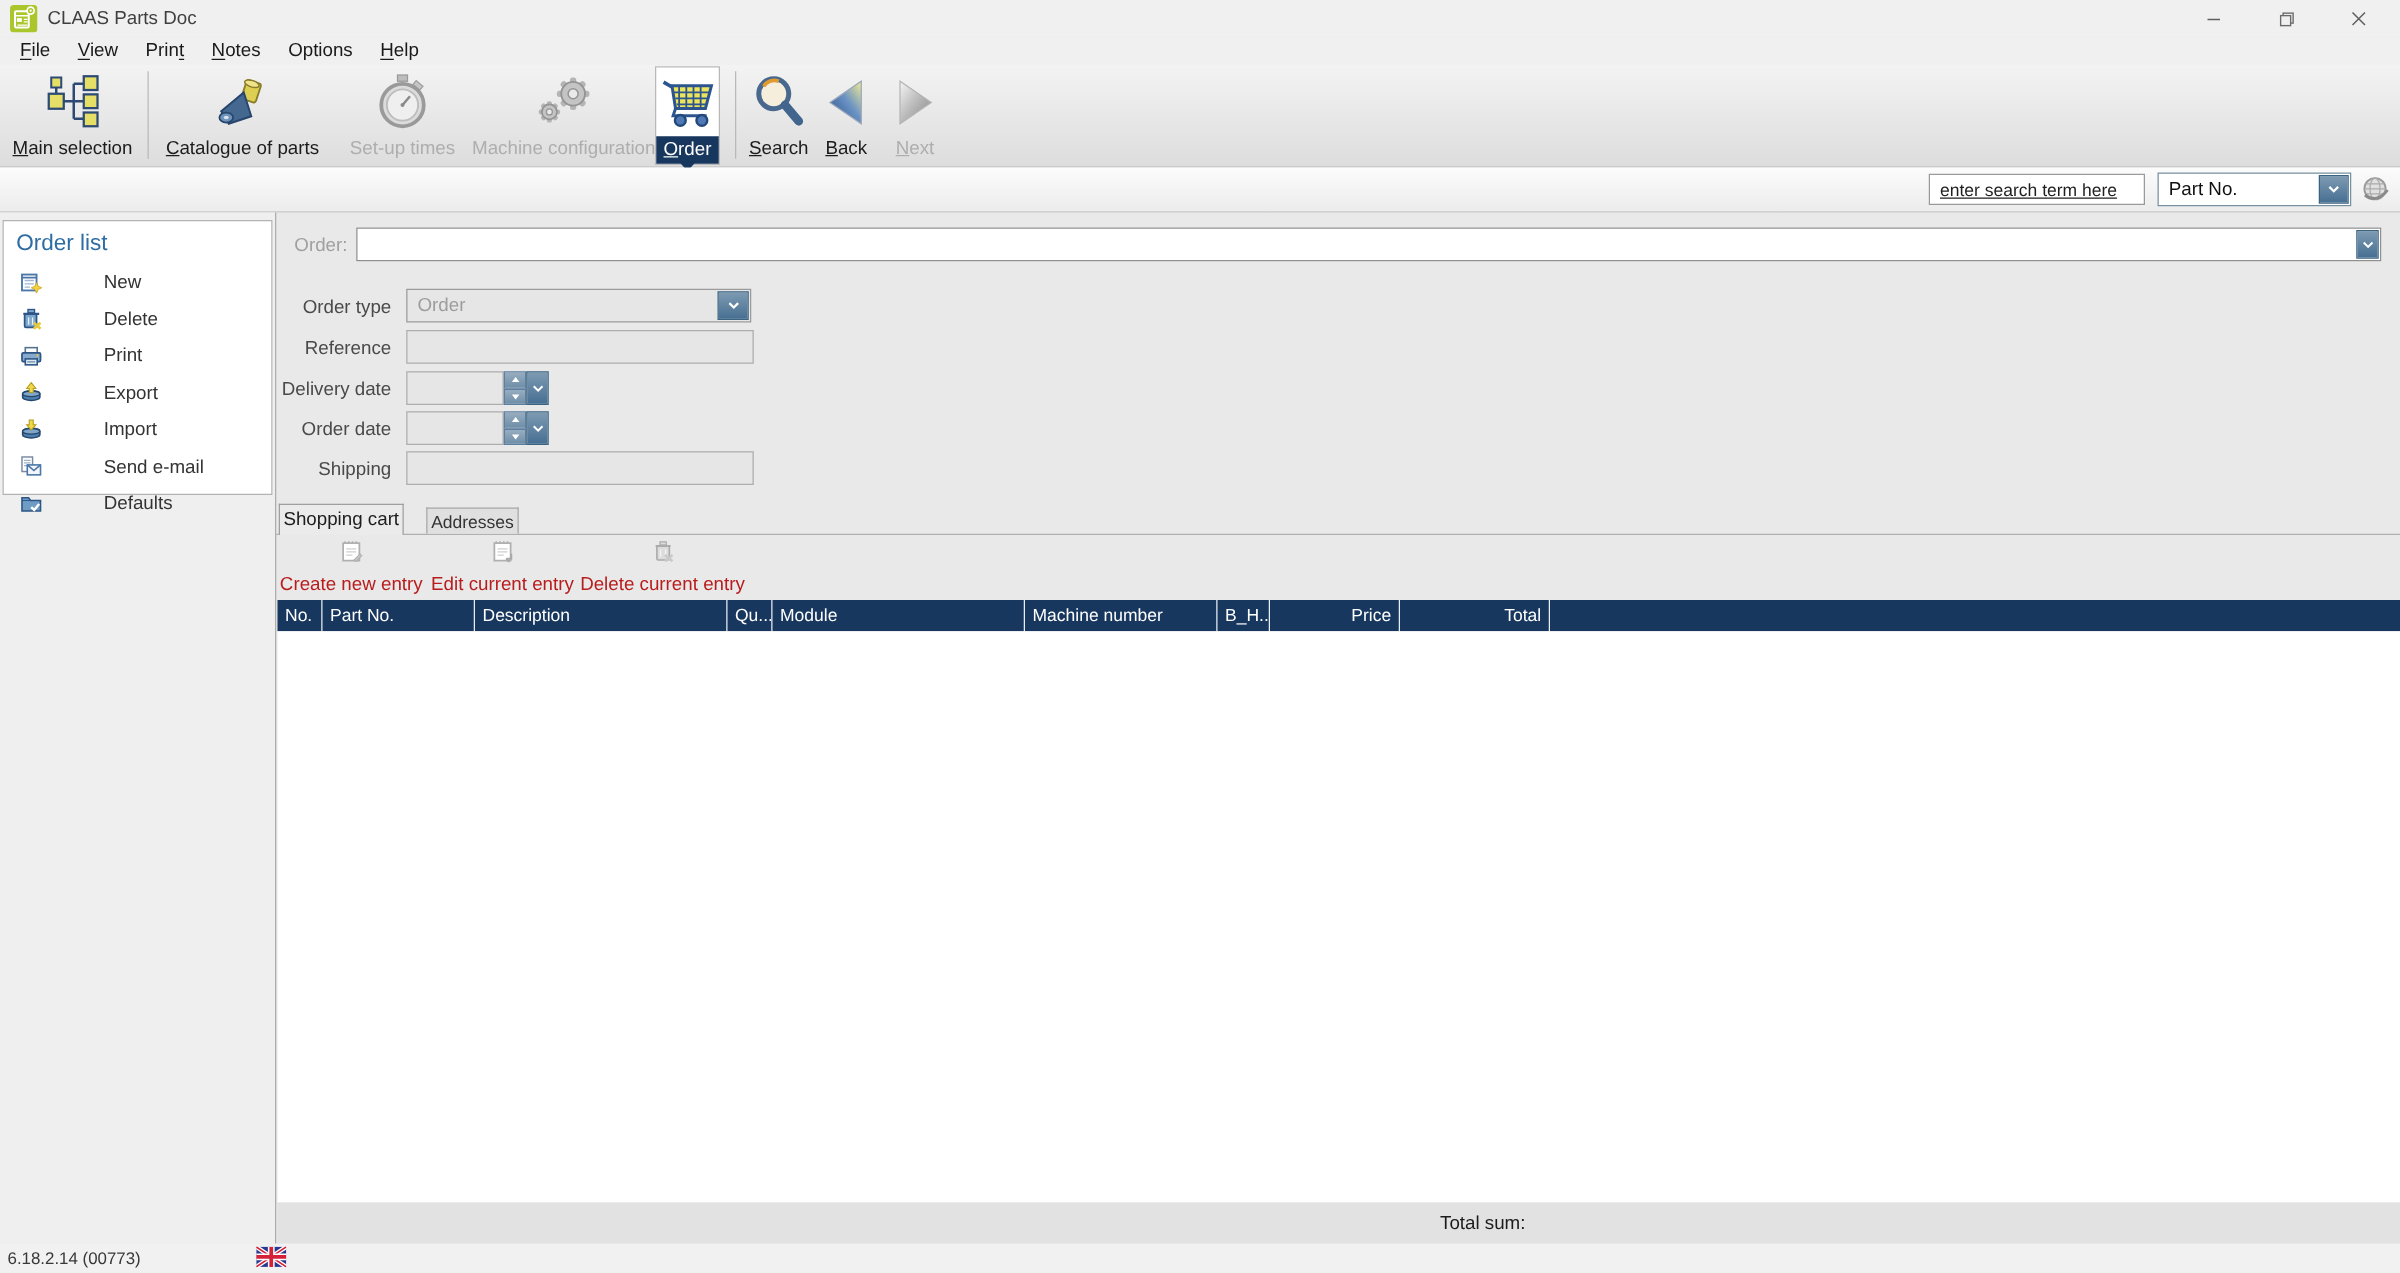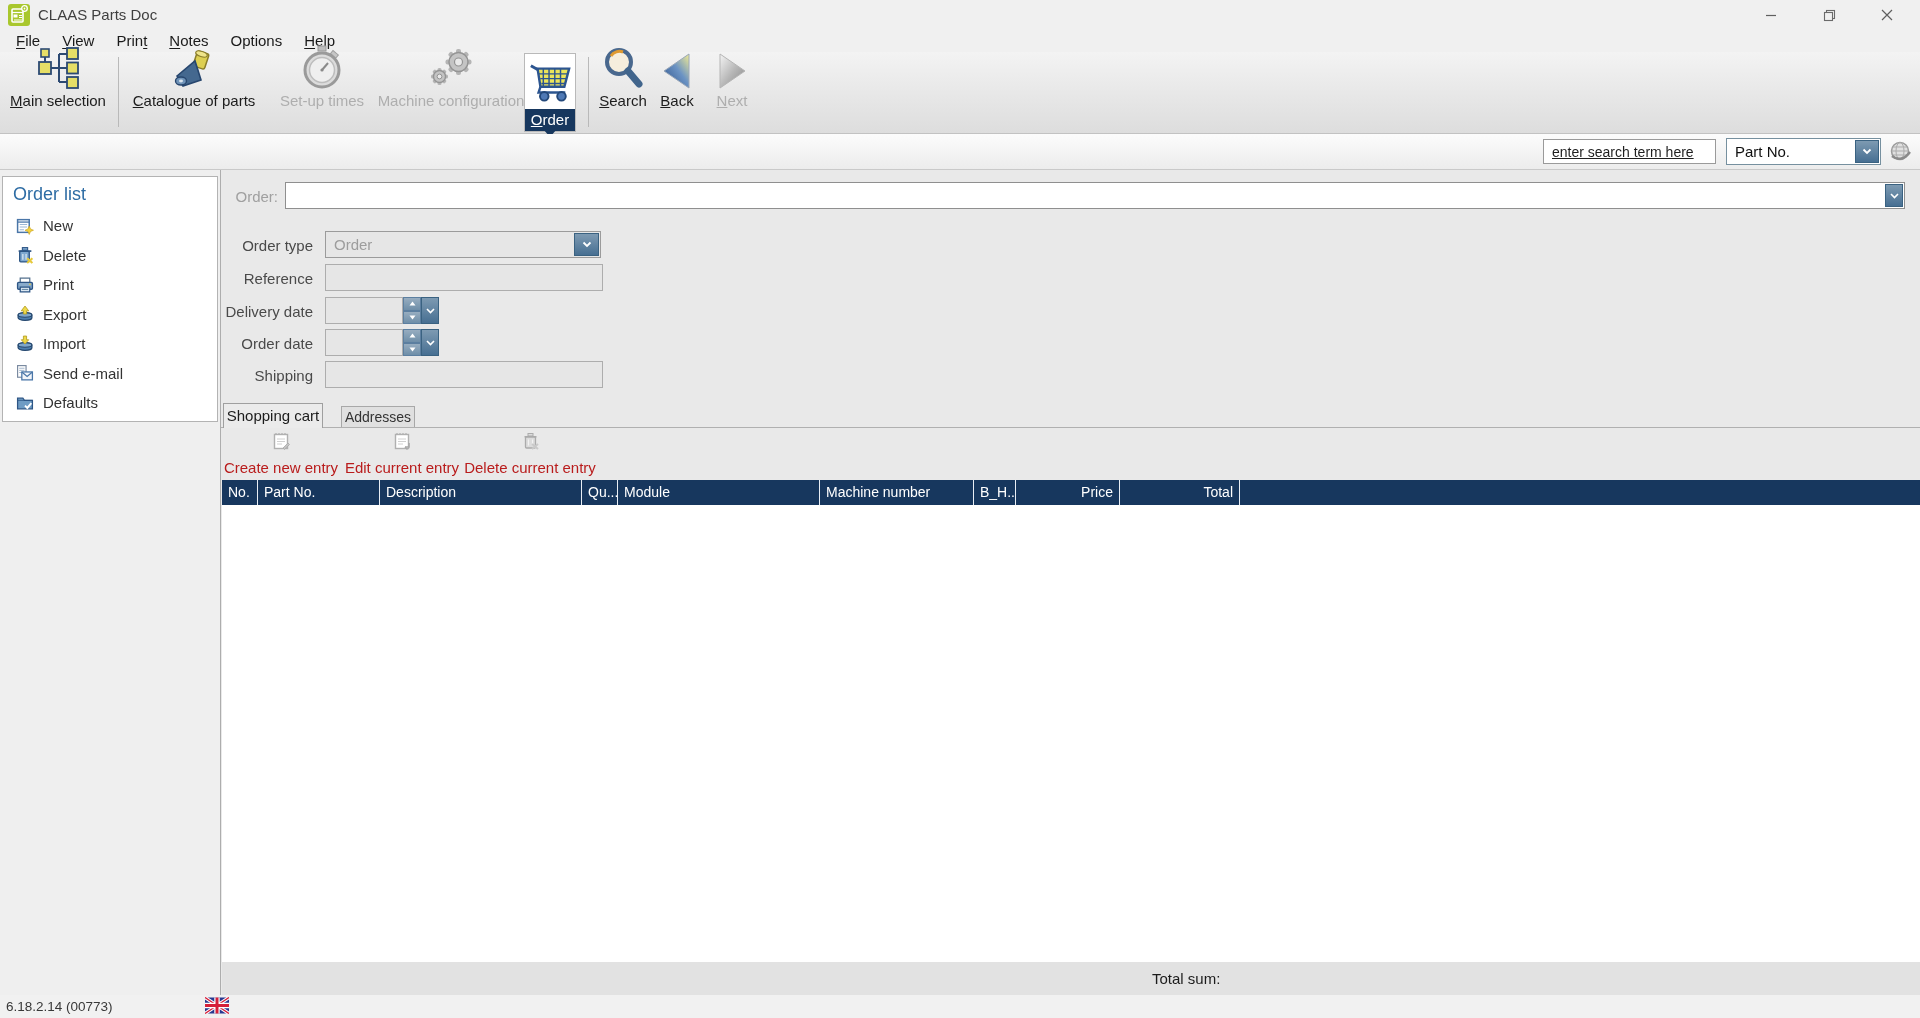--- a/index.html
+++ b/index.html
@@ -20,21 +20,21 @@
            display:flex;align-items:center;padding-left:5px;box-sizing:border-box;}
   .menu-item{padding:0 11px;font-size:15px;color:#1a1a1a;line-height:22px;}
   .menu-item u{text-underline-offset:2px;}
 
   
   .toolbar{position:absolute;left:0;top:52px;width:1920px;height:82px;
            background:linear-gradient(#f3f3f3,#dddddd);border-bottom:1px solid #c2c2c2;box-sizing:border-box;}
   .tb-btn{position:absolute;top:1px;height:79px;display:flex;flex-direction:column;
           align-items:center;justify-content:flex-end;box-sizing:border-box;}
   .tb-icon{flex:1;display:flex;align-items:center;justify-content:center;}
-  .tb-label{font-size:15px;color:#1c1c1c;margin-bottom:23px;white-space:nowrap;}
+  .tb-label{font-size:15px;color:#1c1c1c;margin-bottom:5px;white-space:nowrap;}
   .tb-btn.disabled .tb-label{color:#aeaeae;}
   .tb-btn.selected{background:#fff;border:1px solid #b9b9b9;}
   .tb-btn.selected .tb-label{background:#17375e;color:#fff;width:100%;text-align:center;
                              margin-bottom:0;padding:2px 0 3px;}
   .tb-notch{position:absolute;left:50%;bottom:-13px;margin-left:-7px;width:0;height:0;
             border:7px solid transparent;border-top:8px solid #17375e;}
   .tb-sep{position:absolute;top:5px;width:1px;height:70px;background:#b9b9b9;}
 
   
   .searchrow{position:absolute;left:0;top:134px;width:1920px;height:36px;
@@ -47,24 +47,24 @@
   .combo .combo-text{position:absolute;left:8px;top:0;line-height:25px;font-size:15px;color:#101010;white-space:nowrap;}
   .blue-btn{background:linear-gradient(#7d9ab2,#476f92);border:1px solid #3a6281;box-sizing:border-box;
             display:flex;align-items:center;justify-content:center;}
   .spin-btn{background:linear-gradient(#97adc0,#6e8ea8);border:1px solid #5c7fa0;box-sizing:border-box;
             display:flex;align-items:center;justify-content:center;flex:1;}
 
   
   .left-strip{position:absolute;left:0;top:170px;width:220px;height:825px;background:#efefef;}
   .vdivider{position:absolute;left:220px;top:170px;width:1px;height:825px;background:#adadad;}
 
-  .sidebar{position:absolute;left:2px;top:176px;width:216px;height:246px;background:#fff;
+  .sidebar{position:absolute;left:2px;top:176px;width:216px;height:220px;background:#fff;
            border:1px solid #b3b3b3;box-sizing:border-box;}
   .sidebar-title{margin:7px 0 6px 10px;font-size:18px;color:#2e6ca4;}
-  .side-item{height:29.5px;display:flex;align-items:center;padding-left:13px;cursor:default;}
+  .side-item{height:29.5px;display:flex;align-items:center;padding-left:13px;cursor:default;gap:40px;}
   .si-ic{width:18px;height:18px;margin-right:9px;display:flex;align-items:center;justify-content:center;}
   .si-lb{font-size:15px;color:#333;}
 
   .form-label{position:absolute;font-size:15px;color:#4a4a4a;text-align:right;white-space:nowrap;}
   .form-label.dim{color:#a0a0a0;}
   .field-disabled{position:absolute;background:#e6e6e6;border:1px solid #adadad;box-sizing:border-box;}
   .combo-disabled{position:absolute;background:#e6e6e6;border:1px solid #9b9b9b;box-sizing:border-box;}
   .combo-disabled .combo-text{position:absolute;left:8px;top:0;line-height:25px;font-size:15px;color:#9d9d9d;}
   .datectl{position:absolute;width:114px;height:27px;display:flex;}
   .datectl .date-field{width:78px;background:#e6e6e6;border:1px solid #adadad;box-sizing:border-box;}

